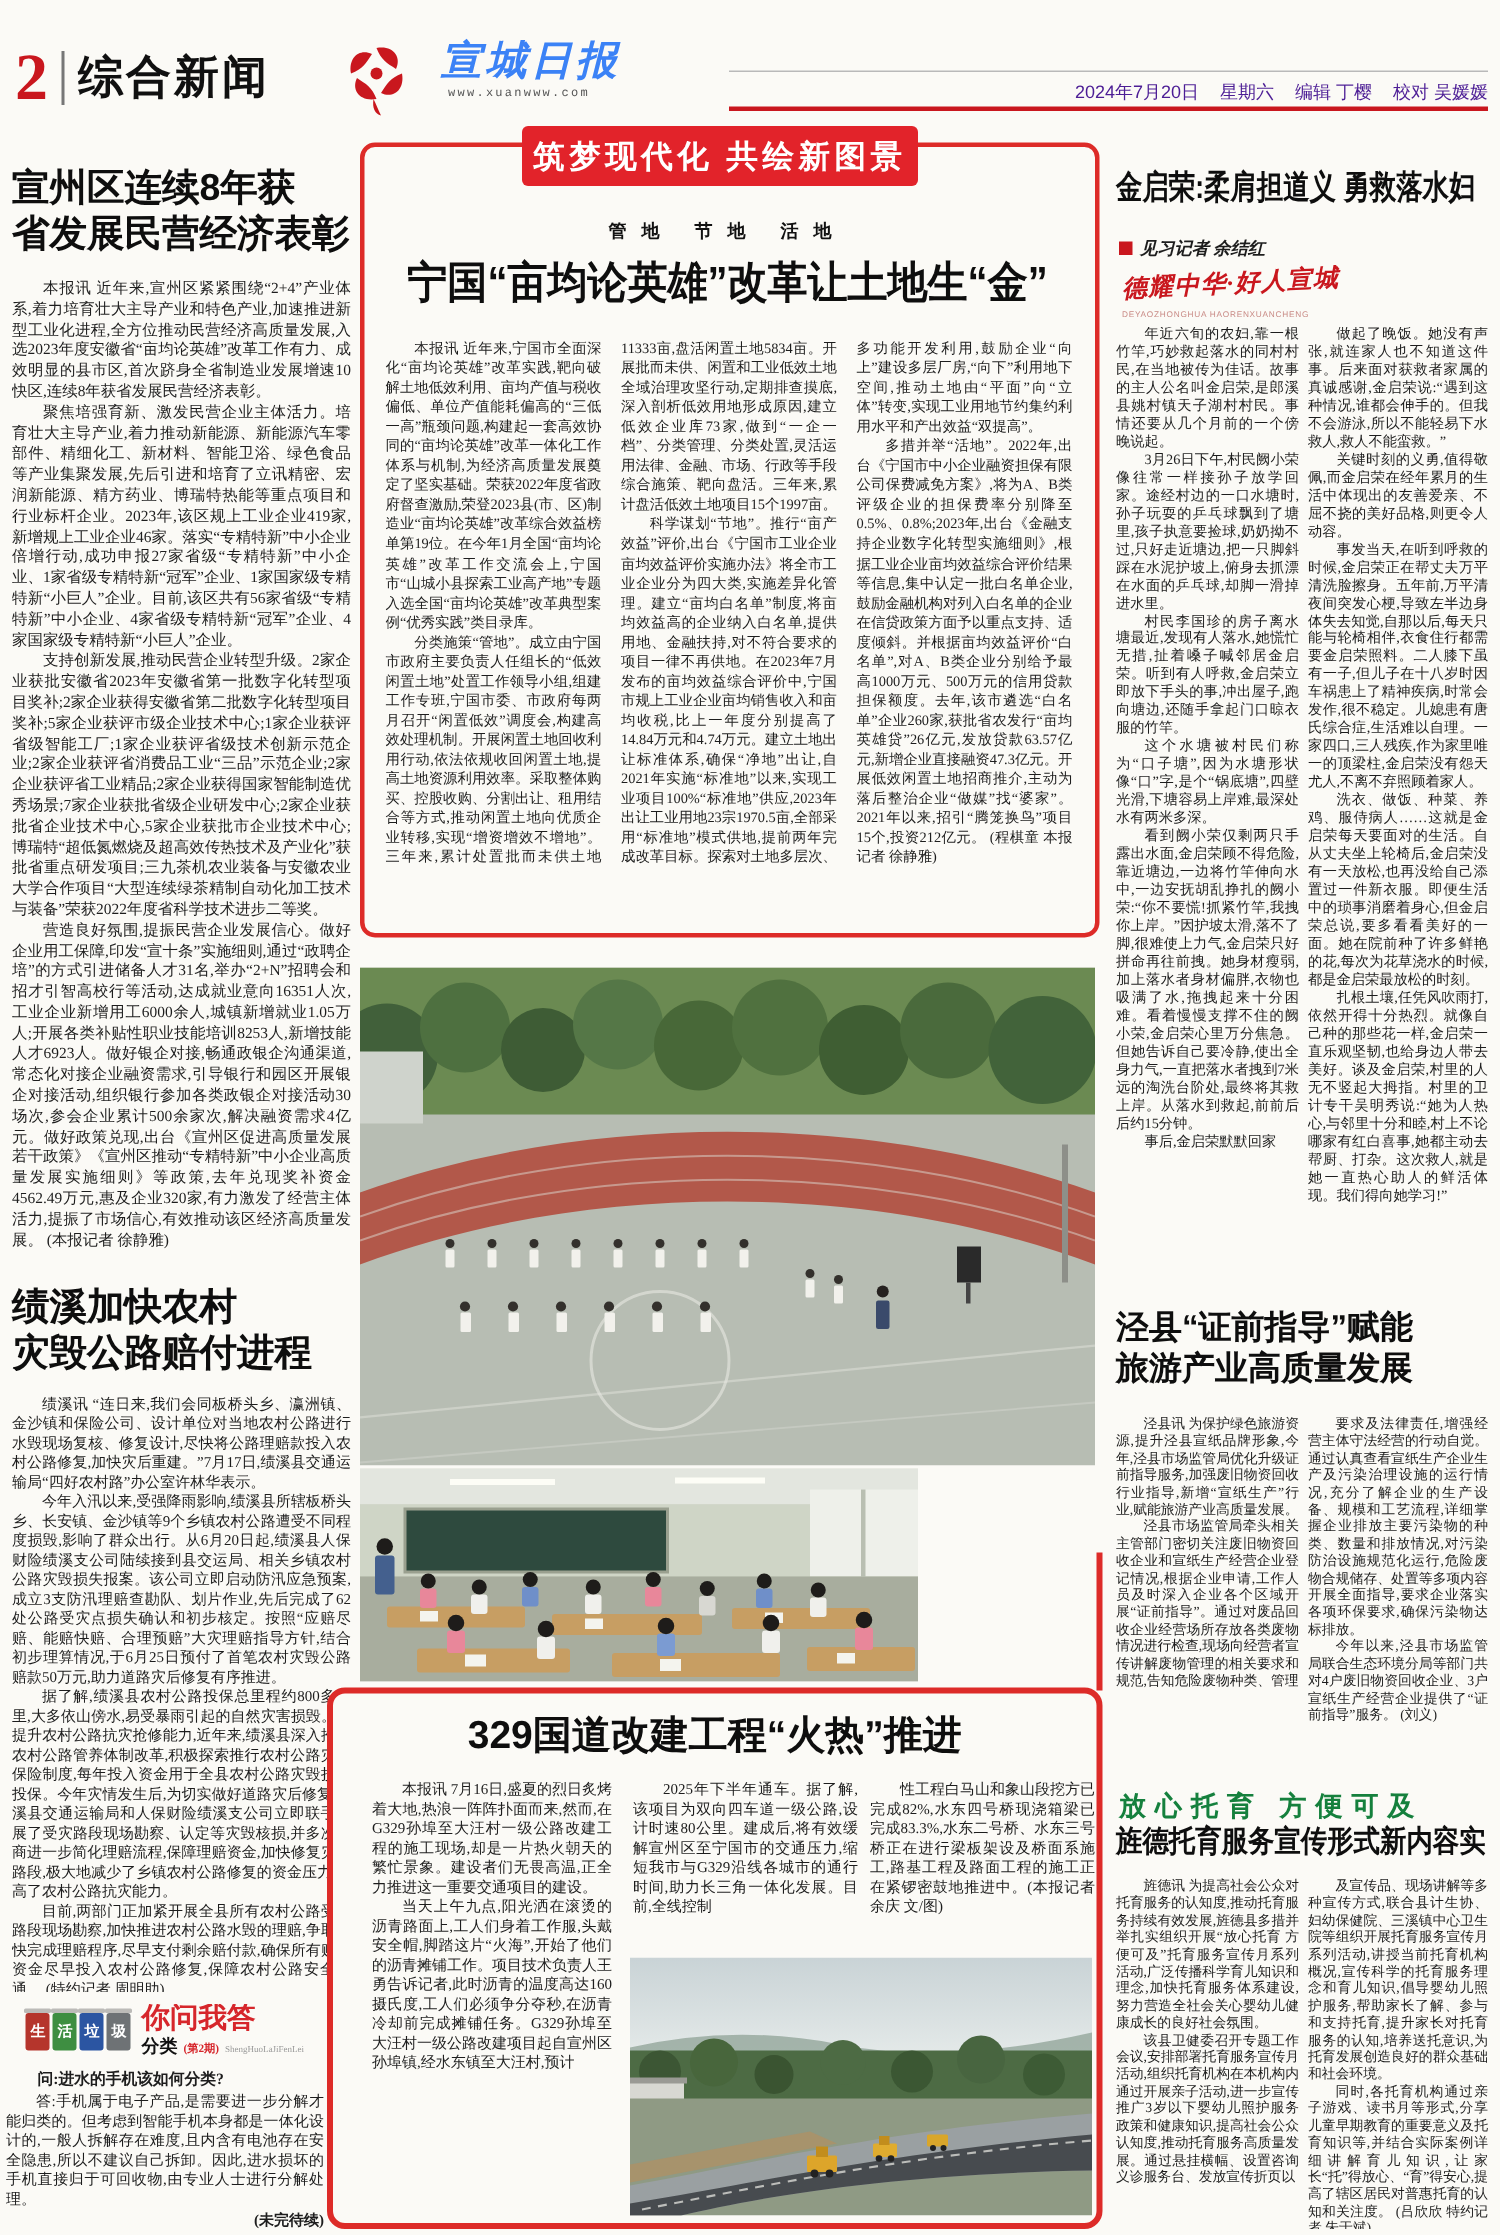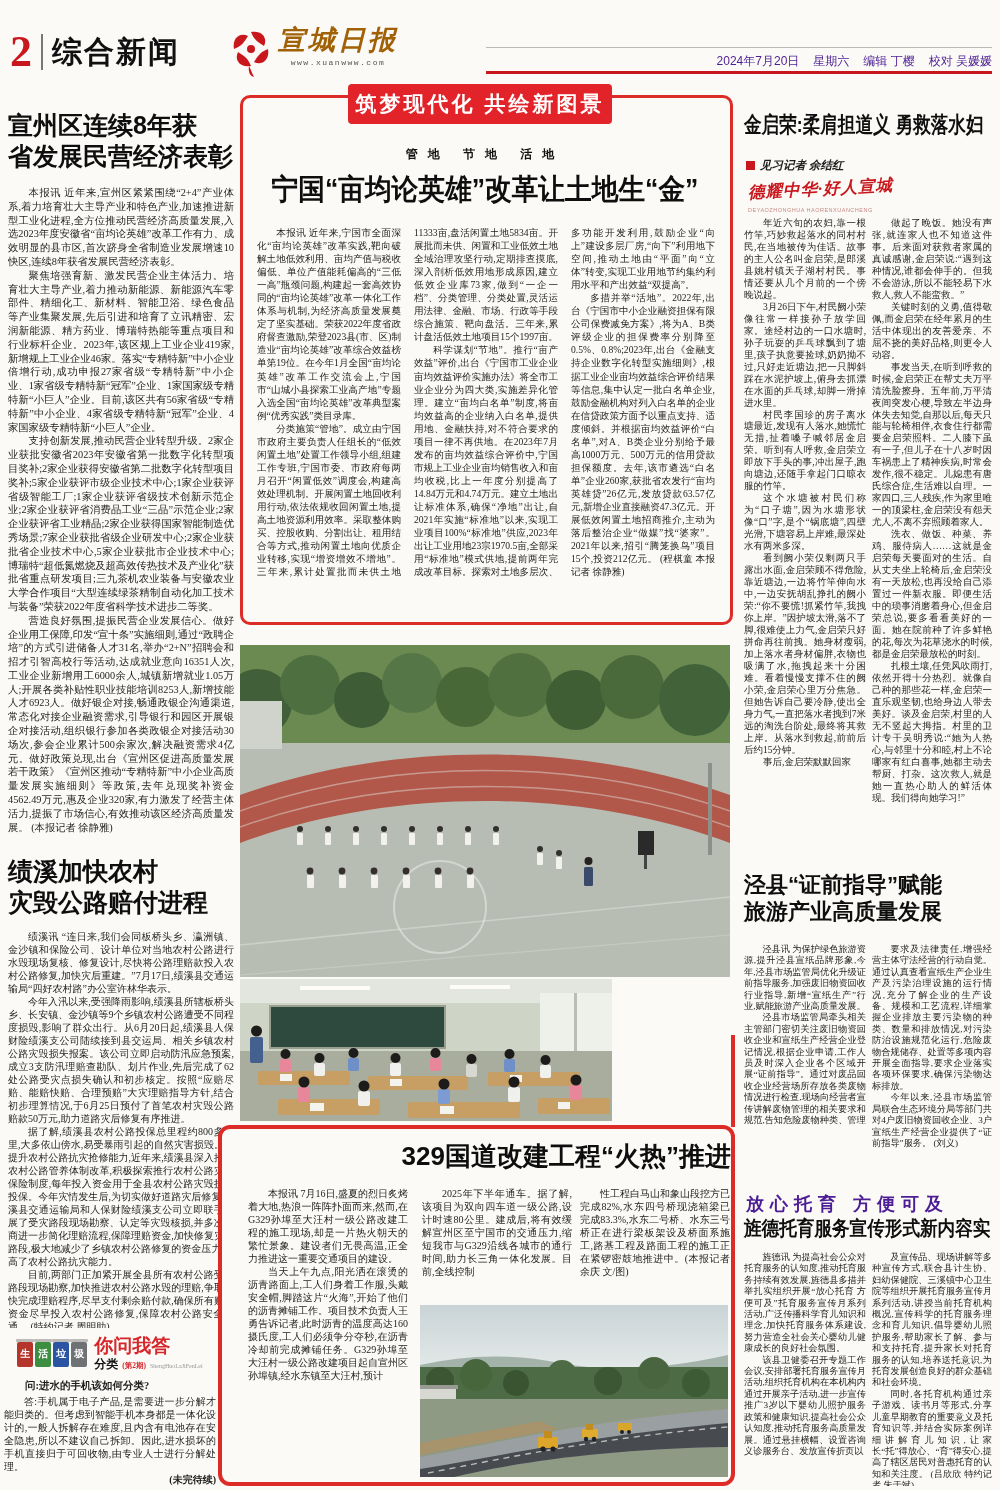--- a/index.html
+++ b/index.html
@@ -11,21 +11,21 @@
   .body-text{font-size:10.3px;line-height:1.34;text-align:justify;overflow:hidden;}
   .body-text .para{margin:0;text-indent:2em;}
   .cond{display:inline-block;white-space:nowrap;transform-origin:left center;}
   .cond-c{display:inline-block;white-space:nowrap;transform-origin:center center;}
   
   .page-badge{display:flex;align-items:center;gap:9px;}
   .page-num{font-size:44px;font-weight:900;color:#c9171e;line-height:1;}
   .badge-divider{width:2px;height:36px;background:#777;}
   .section-name{font-size:30px;font-weight:900;color:#101010;letter-spacing:2px;}
   .masthead{display:flex;align-items:flex-start;gap:4px;}
-  .masthead-name{font-size:27px;font-weight:900;font-style:italic;color:#a16207;letter-spacing:3px;line-height:1.1;}
+  .masthead-name{font-size:27px;font-weight:900;font-style:italic;color:#3b82f6;letter-spacing:3px;line-height:1.1;margin-left:16px;}
   .masthead-web{font-size:8px;color:#555;letter-spacing:1.5px;text-align:center;margin-top:2px;font-family:"Liberation Mono",monospace;}
   .dateline{font-size:12px;color:#4c1d95;text-align:right;}
   .dateline span{margin-left:14px;}
   .rule-gray{background:#b9b9b9;}
   .rule-red{background:#c9171e;}
   
   .hl-2line div{white-space:nowrap;}
   
   .red-box{border:3px solid #dd2b28;border-radius:10px;background:#fbfaf6;}
   .banner{background:#e2232a;color:#fff;border-radius:4px;display:flex;align-items:center;justify-content:center;
@@ -45,21 +45,21 @@
   .gcol .para{margin:0;text-indent:2em;}
   
   .byline{font-size:11.5px;font-weight:700;font-style:italic;display:flex;align-items:center;gap:5px;}
   .byline .sq{width:9px;height:9px;background:#c9171e;display:inline-block;}
   .haoren-logo{color:#c9171e;font-weight:900;font-style:italic;font-size:16.5px;transform:rotate(-3deg);transform-origin:left center;white-space:nowrap;letter-spacing:1px;}
   .haoren-sub{font-size:5.5px;color:#c98b86;letter-spacing:.5px;margin-top:3px;font-family:"Liberation Sans",sans-serif;}
   .rcol{font-size:9.5px;line-height:1.26;text-align:justify;overflow:hidden;}
   .rcol .para{margin:0;text-indent:2em;}
   .rcol-sm{font-size:9.2px;line-height:1.24;text-align:justify;overflow:hidden;}
   .rcol-sm .para{margin:0;text-indent:2em;}
-  .rb-kicker{font-family:"Liberation Sans","DejaVu Sans",sans-serif;font-weight:700;font-size:18px;letter-spacing:6px;color:#4c1d95;}
+  .rb-kicker{font-family:"Liberation Sans","DejaVu Sans",sans-serif;font-weight:700;font-size:18px;letter-spacing:6px;color:#15803d;}
   
   .qa-box{overflow:hidden;}
   .qa-logo{display:flex;align-items:center;justify-content:center;gap:7px;}
   .bins{display:flex;gap:2px;align-items:flex-end;}
   .bin{width:16px;height:25px;border-radius:2px;position:relative;display:flex;align-items:center;justify-content:center;
        color:#fff;font-family:"Liberation Sans",sans-serif;font-weight:900;font-size:10px;}
   .bin::before{content:"";position:absolute;top:-3px;left:-1px;width:18px;height:3px;background:rgba(0,0,0,.25);border-radius:1px;}
   .bin1{background:#b5352c;} .bin2{background:#3e8e41;} .bin3{background:#2b55a2;} .bin4{background:#6e7275;}
   .qa-title{font-family:"Liberation Sans","DejaVu Sans",sans-serif;font-weight:900;font-size:19px;color:#d6262b;line-height:1.05;}
   .qa-sub{display:flex;align-items:baseline;gap:4px;}
@@ -289,21 +289,21 @@
         <rect x="10" y="58" width="13" height="26" rx="2" fill="#44608e"></rect>
           <circle cx="16.5" cy="52" r="5.5" fill="#1e1c1a"></circle>
       </g>
     </svg>
   </div>
 
 
   <div class="abs" style="left:731px;top:1035px;width:4px;height:92px;background:#dd2b28;"></div>
 
   <div class="abs g329-box" style="left:218px;top:1125px;width:517px;height:361px;">
-    <div class="abs hl" style="left:0;top:12px;width:509px;text-align:right;font-size:26px;">329国道改建工程“火热”推进</div>
+    <div class="abs hl" style="left:0;top:12px;width:509px;text-align:center;font-size:26px;">329国道改建工程“火热”推进</div>
     <div class="abs gcol" style="left:26px;top:58px;width:160px;height:288px;">
         <p class="para">本报讯 7月16日,盛夏的烈日炙烤着大地,热浪一阵阵扑面而来,然而,在G329孙埠至大汪村一级公路改建工程的施工现场,却是一片热火朝天的繁忙景象。建设者们无畏高温,正全力推进这一重要交通项目的建设。</p>
         <p class="para">当天上午九点,阳光洒在滚烫的沥青路面上,工人们身着工作服,头戴安全帽,脚踏这片“火海”,开始了他们的沥青摊铺工作。项目技术负责人王勇告诉记者,此时沥青的温度高达160摄氏度,工人们必须争分夺秒,在沥青冷却前完成摊铺任务。G329孙埠至大汪村一级公路改建项目起自宣州区孙埠镇,经水东镇至大汪村,预计</p>
       </div>
     <div class="abs gcol" style="left:200px;top:58px;width:150px;height:112px;">
         <p class="para">2025年下半年通车。据了解,该项目为双向四车道一级公路,设计时速80公里。建成后,将有效缓解宣州区至宁国市的交通压力,缩短我市与G329沿线各城市的通行时间,助力长三角一体化发展。目前,全线控制</p>
       </div>
     <div class="abs gcol" style="left:358px;top:58px;width:150px;height:112px;">
         <p class="para">性工程白马山和象山段挖方已完成82%,水东四号桥现浇箱梁已完成83.3%,水东二号桥、水东三号桥正在进行梁板架设及桥面系施工,路基工程及路面工程的施工正在紧锣密鼓地推进中。(本报记者 余庆 文/图)</p>
       </div>

